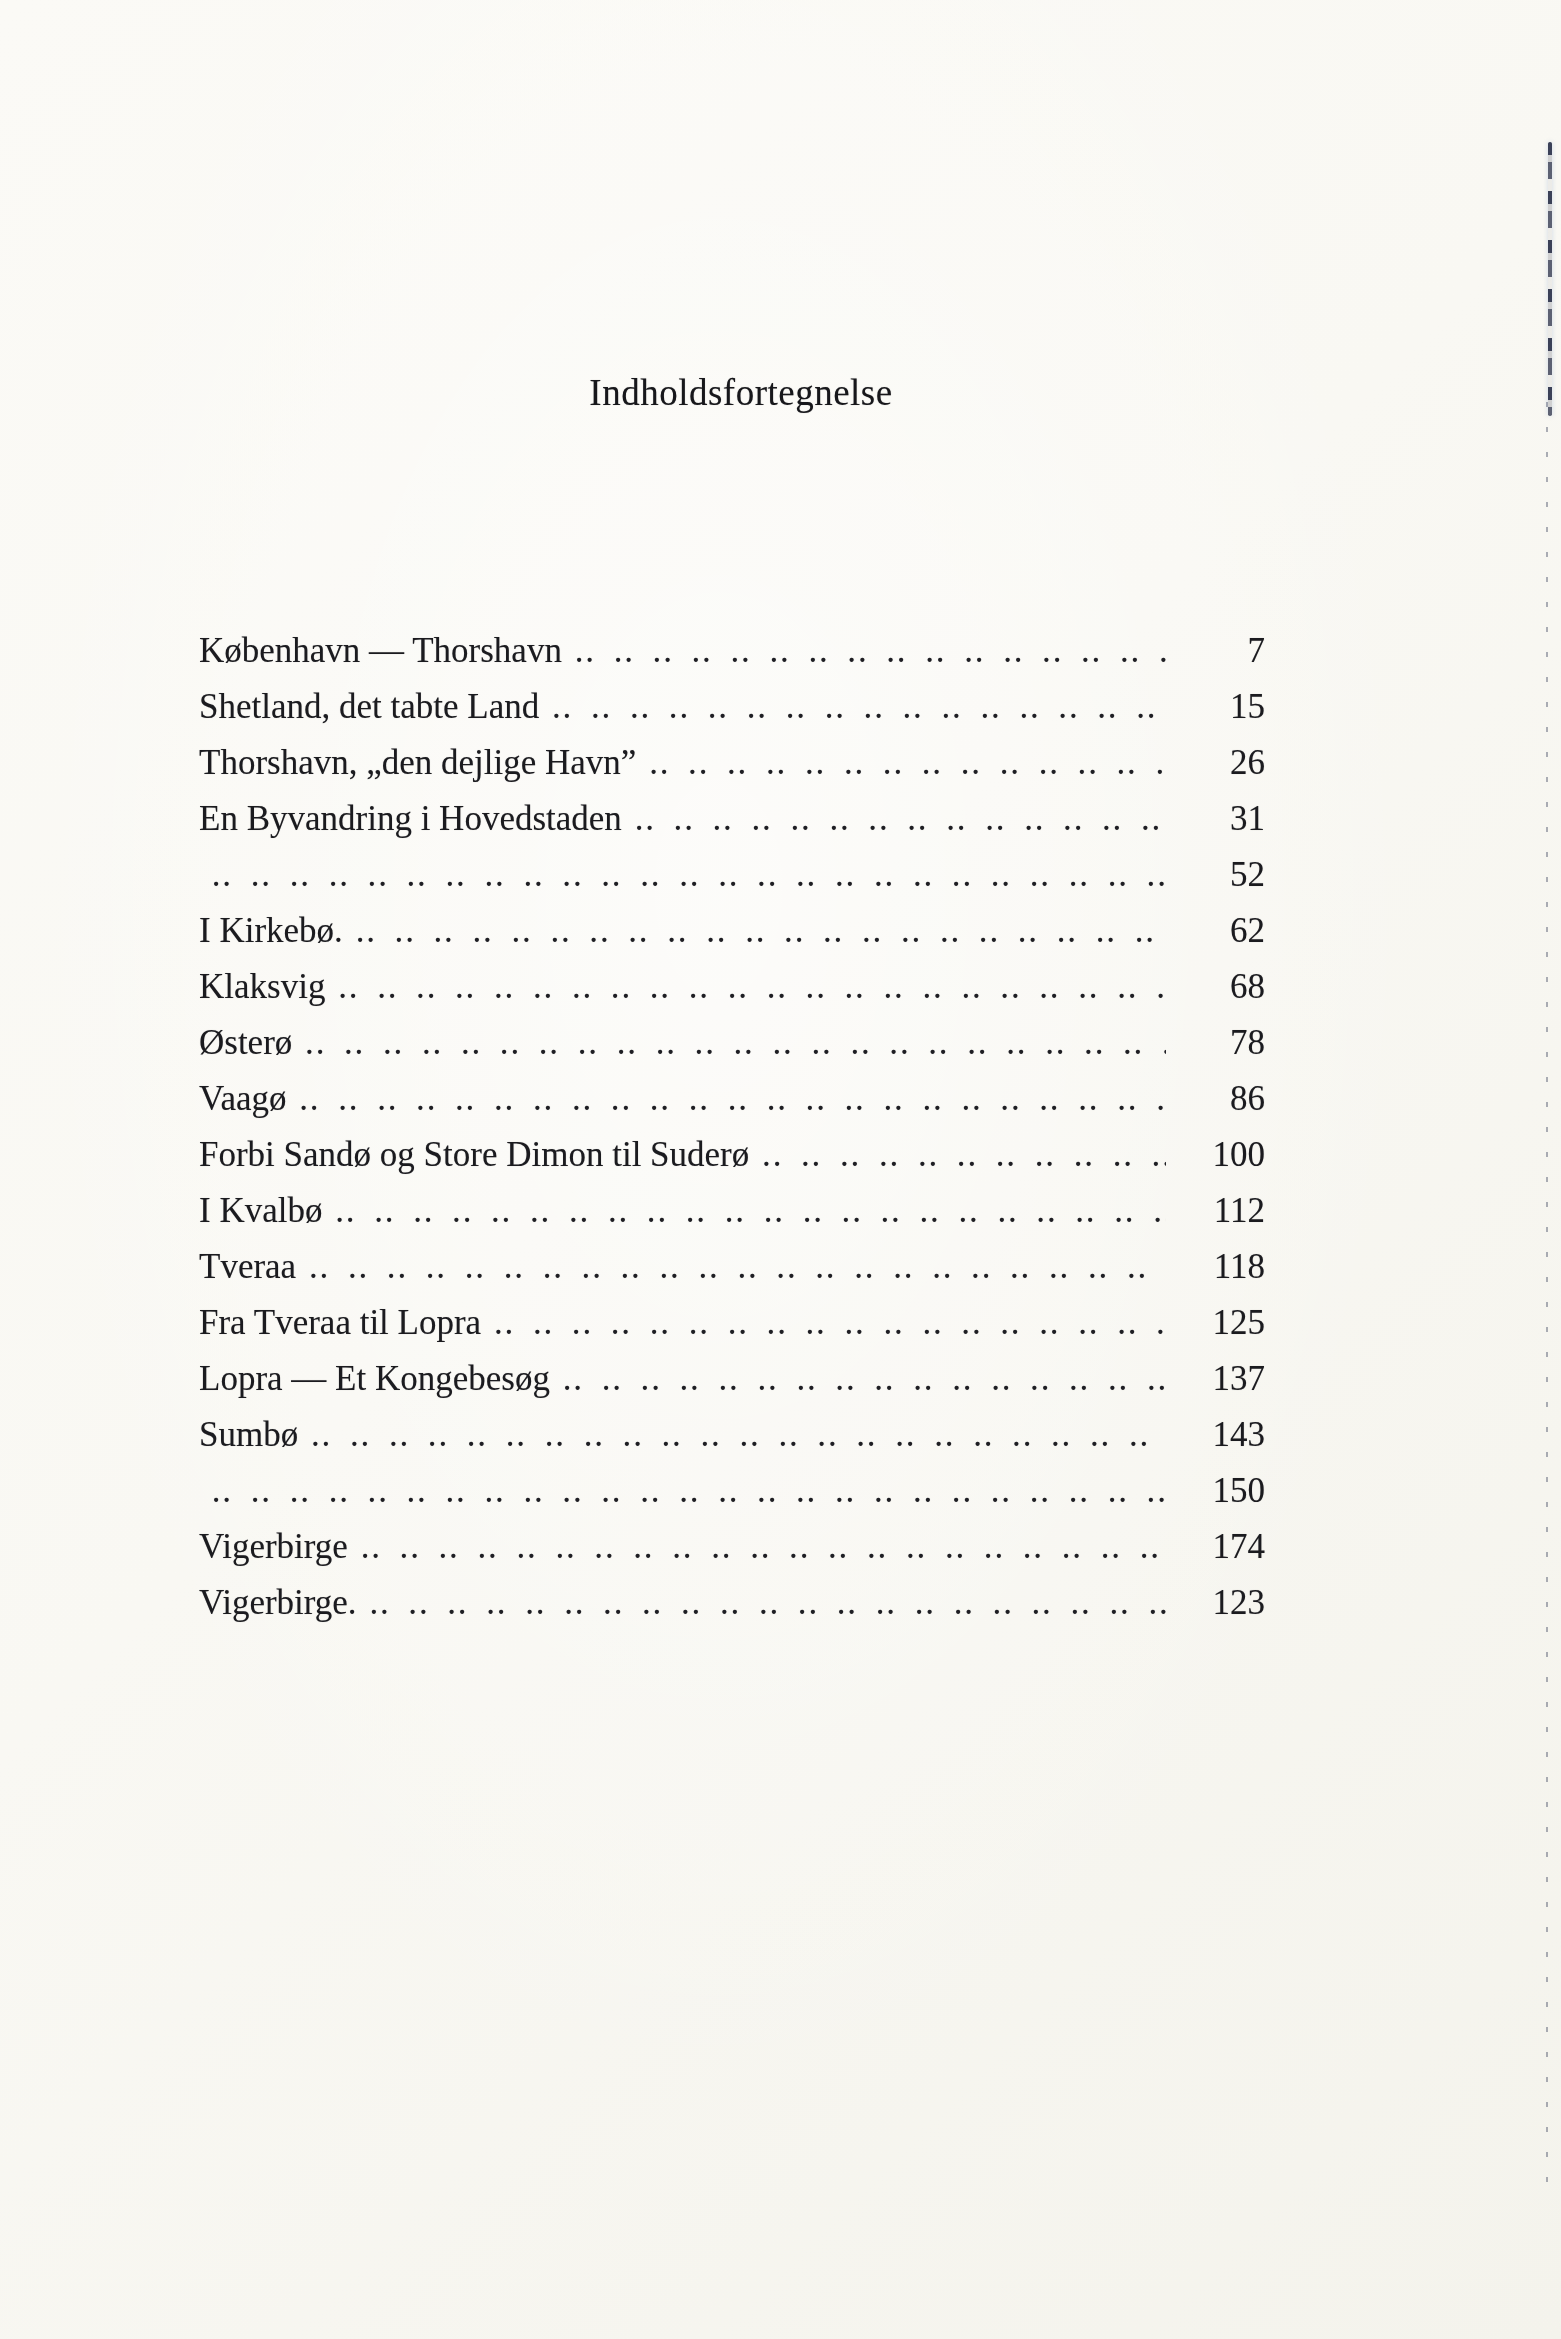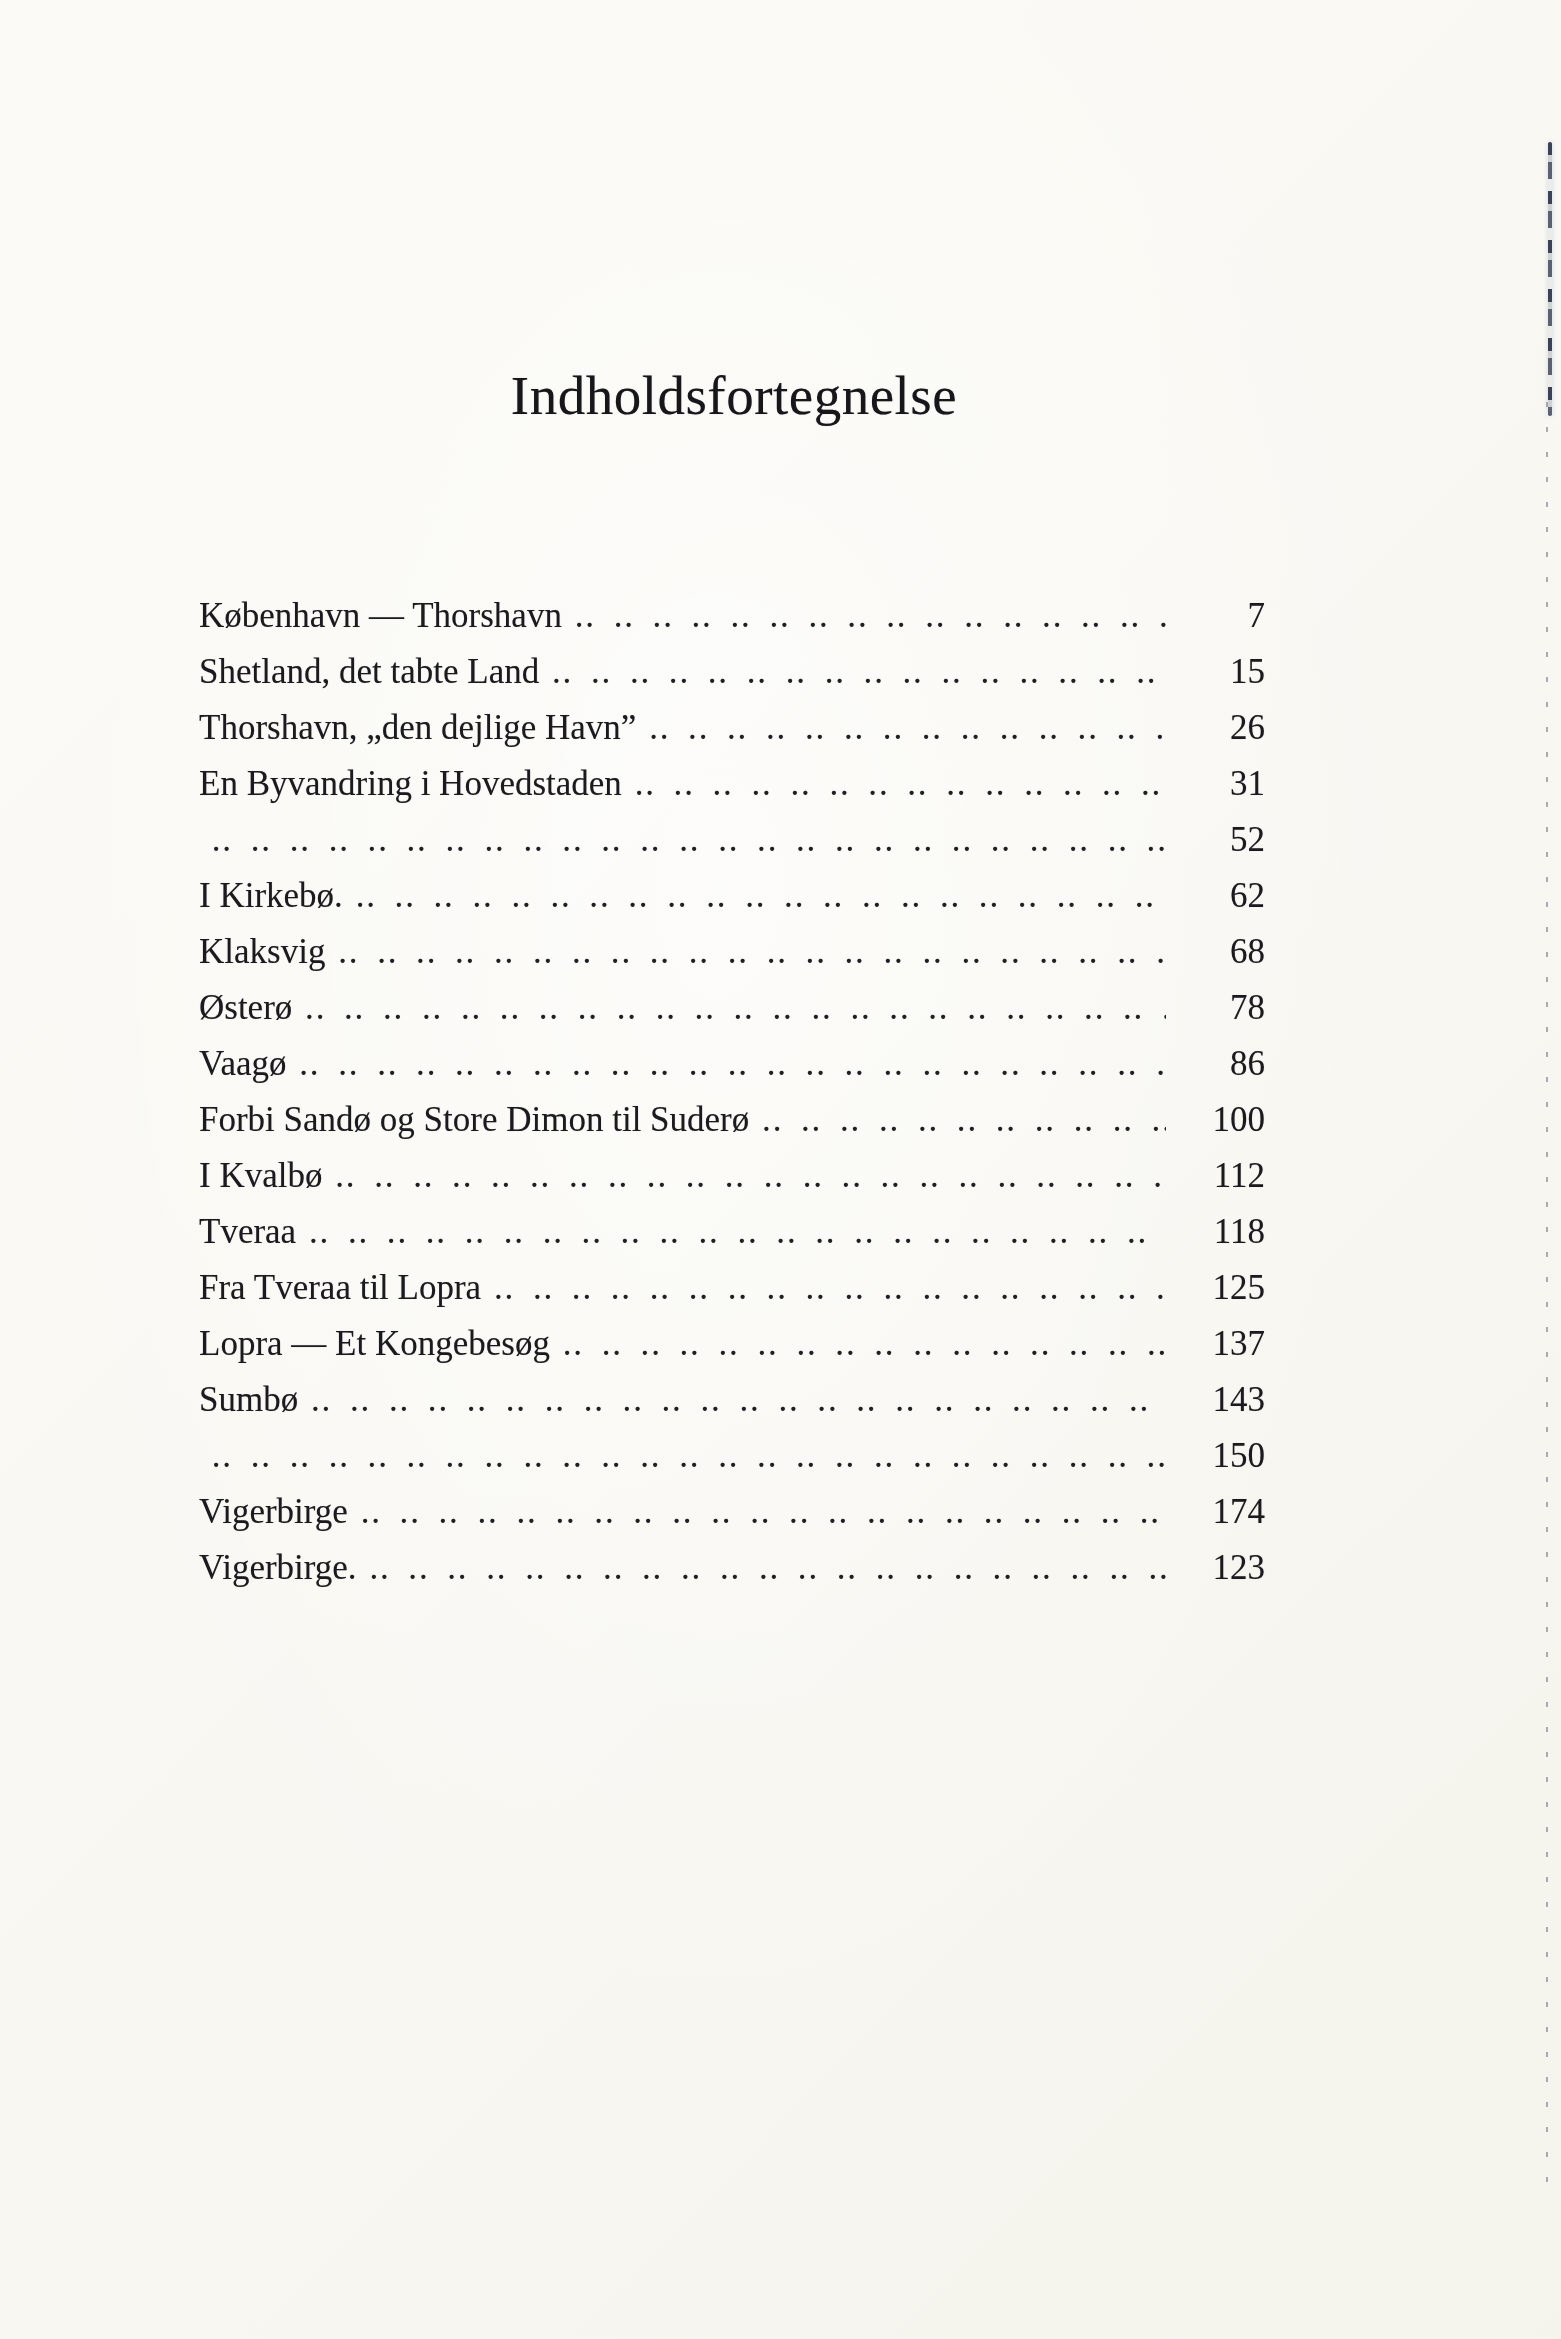--- a/index.html
+++ b/index.html
@@ -16,31 +16,31 @@
       radial-gradient(ellipse at 46% 38%, rgba(255,255,255,0.55) 0%, rgba(255,255,255,0) 60%),
       linear-gradient(135deg, #fbfaf6 0%, #f9f8f3 45%, #f4f3ec 100%);
     font-family: "Liberation Serif", "DejaVu Serif", serif;
     color: #1b1b1f;
   }
   .title {
     position: absolute;
     top: 362px;
     left: 199px;
     width: 1066px;
-    margin: 2px;
+    margin: 9px;
     text-align: center;
-    font-size: 55px;
+    font-size: 37px;
     font-weight: normal;
     letter-spacing: 0.5px;
     color: #17171b;
     text-shadow: 0 0 0.9px rgba(23,23,27,0.35);
   }
   .toc {
     position: absolute;
-    top: 588px;
+    top: 623px;
     left: 199px;
     width: 1066px;
   }
   .toc-row {
     display: flex;
     align-items: baseline;
     height: 56px;
     line-height: 56px;
     font-size: 35px;
     text-shadow: 0 0 0.9px rgba(23,23,27,0.28);

